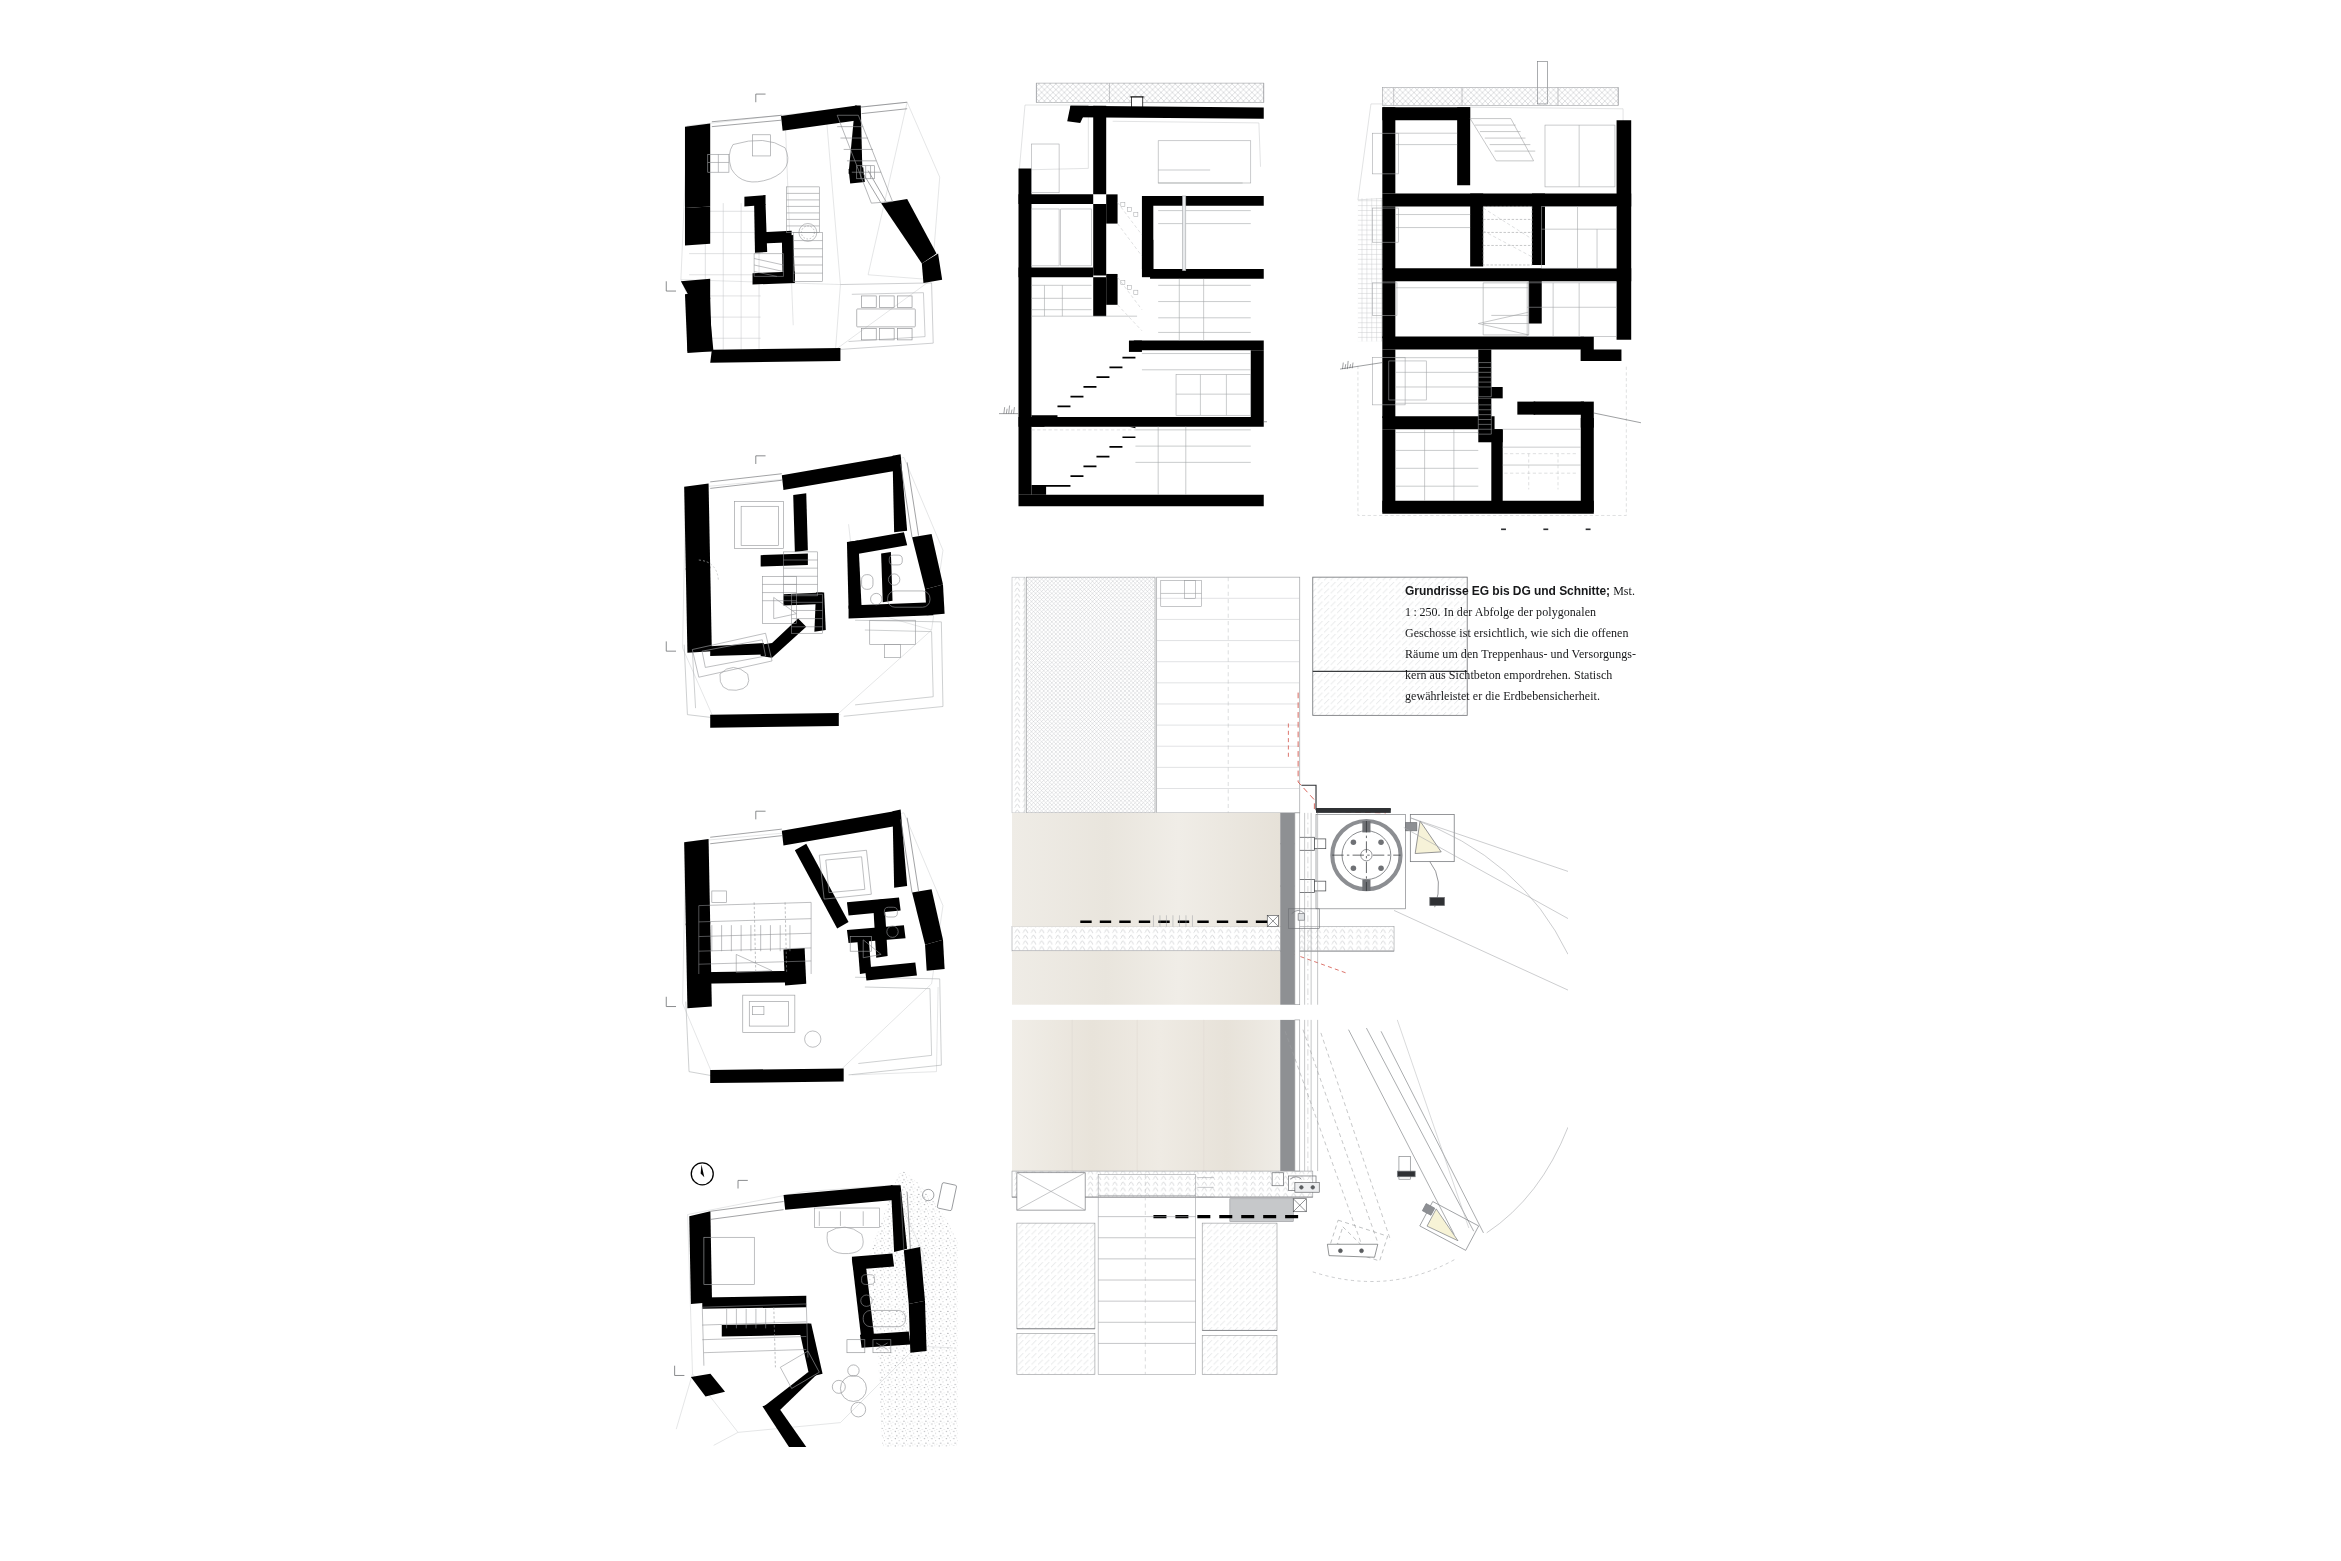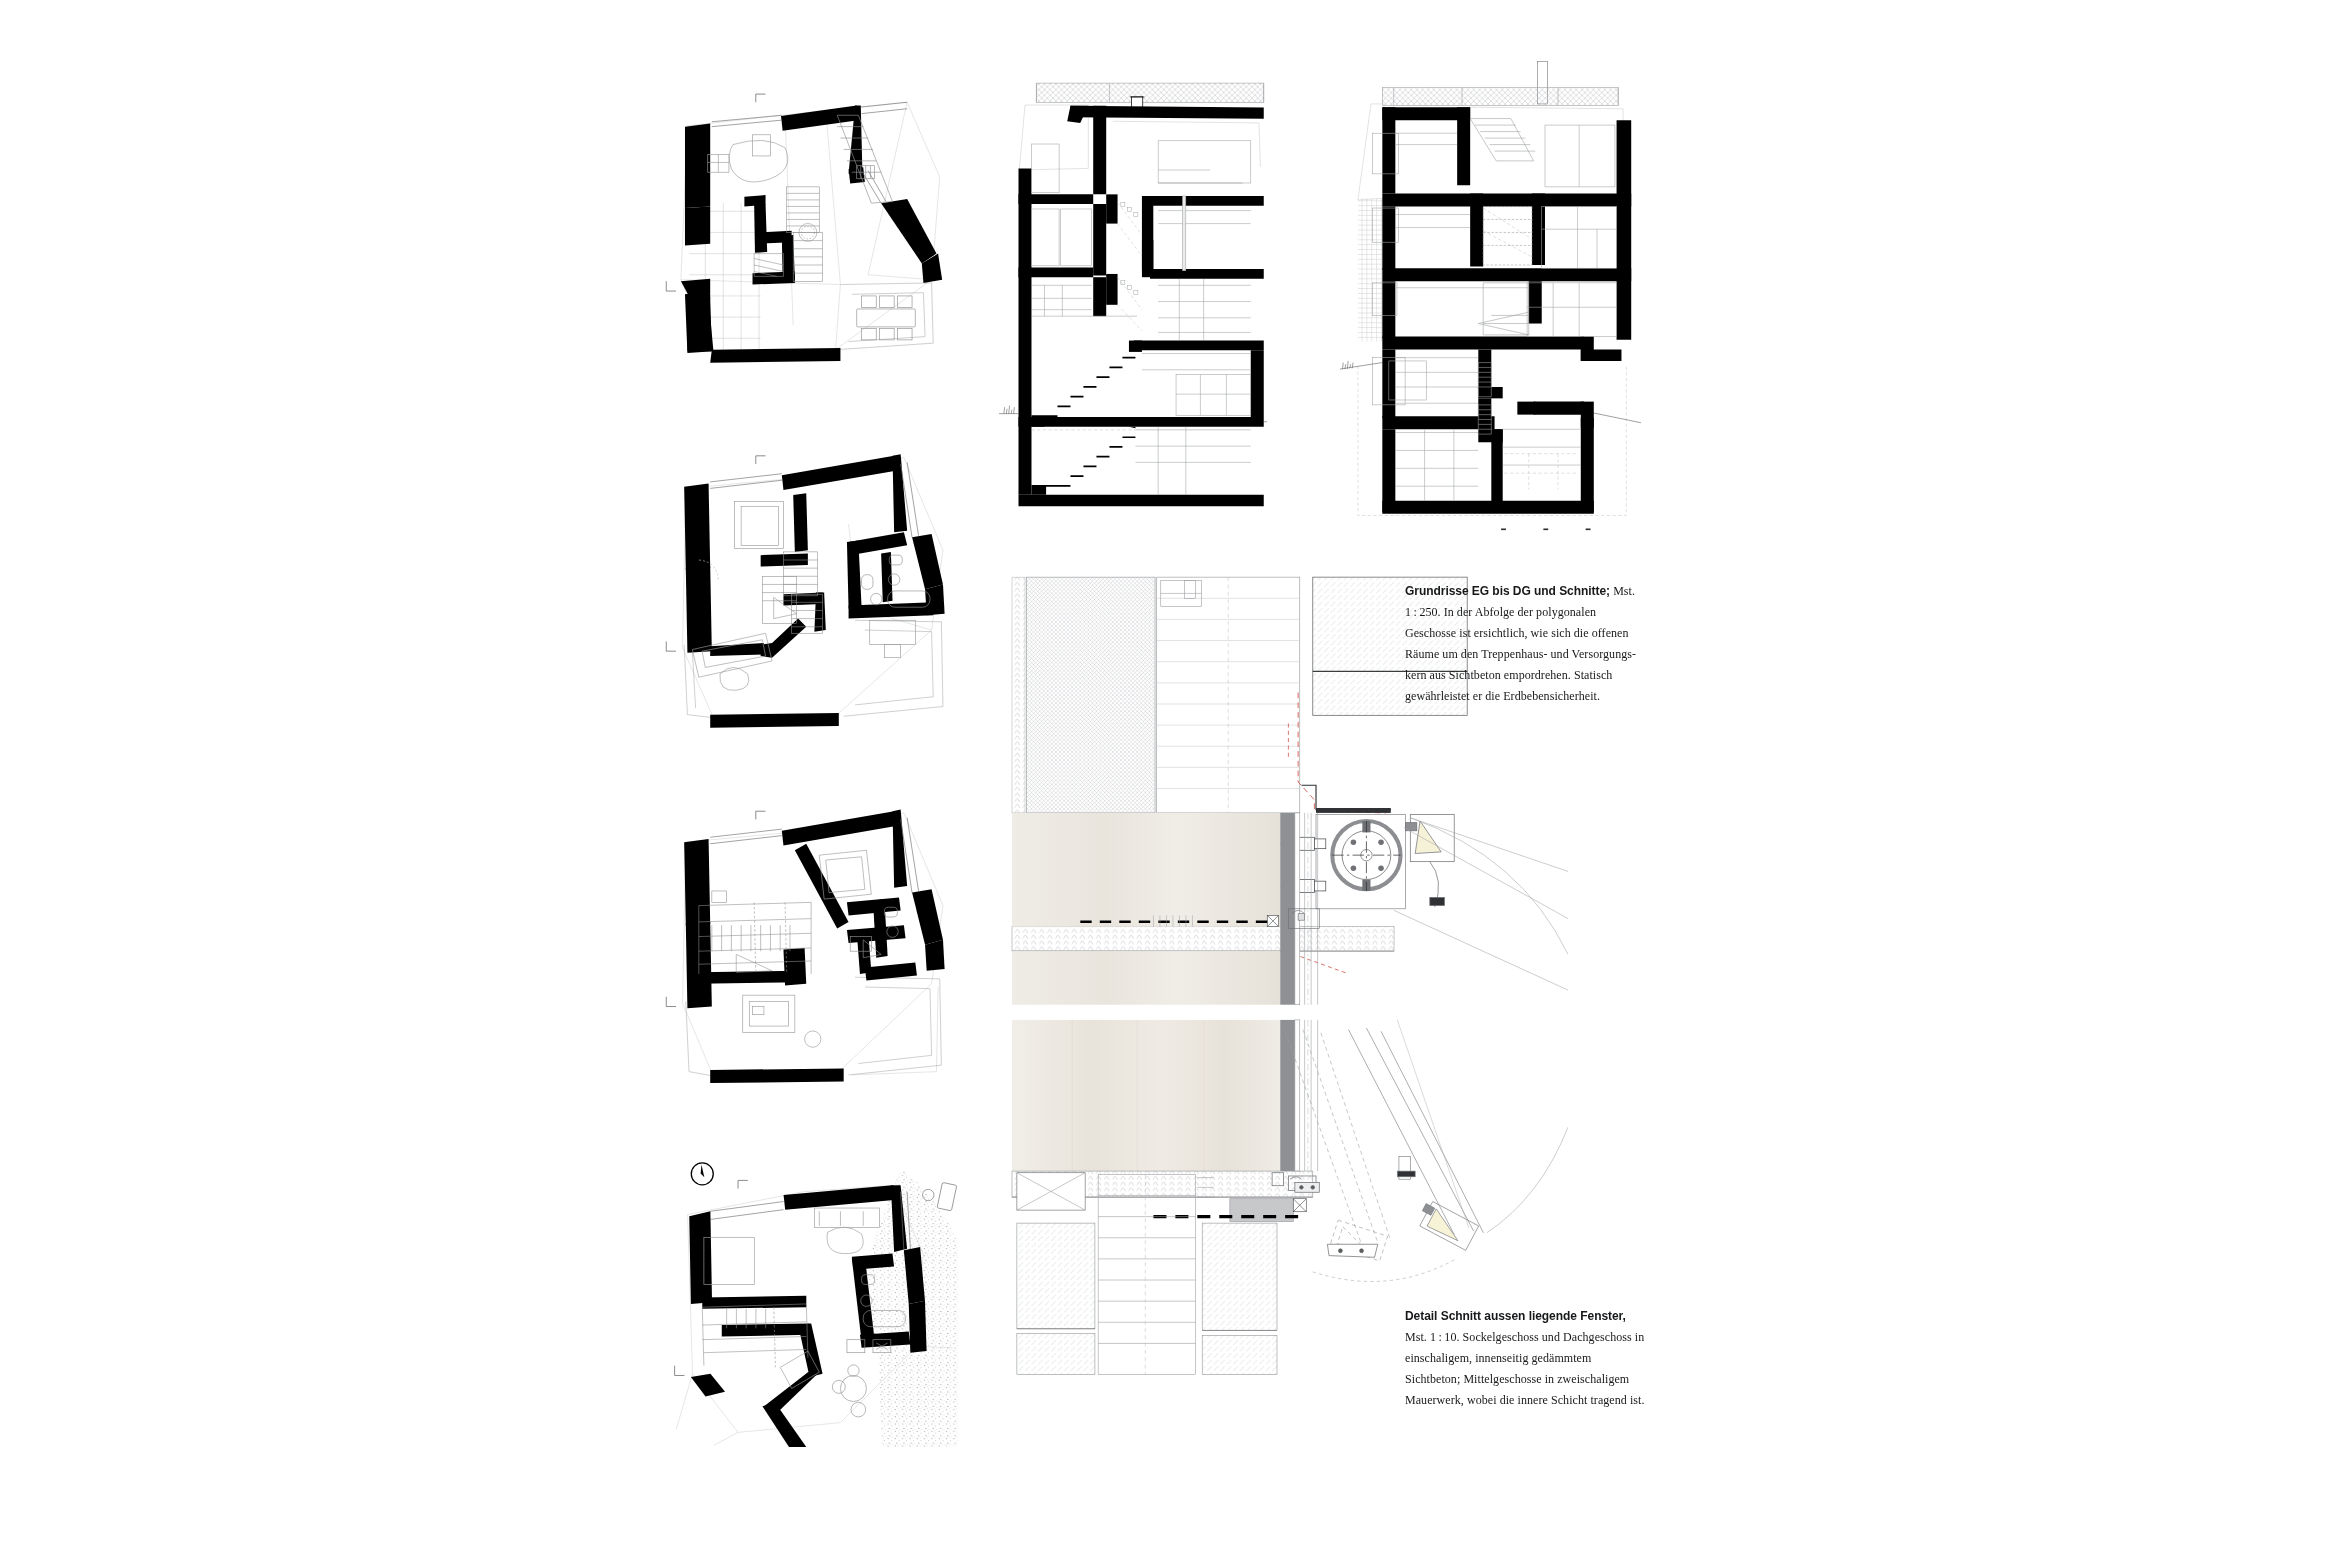--- a/index.html
+++ b/index.html
@@ -881,19 +881,15 @@
         <path d="M490 6 L578 262"></path>
       </g>
     </svg>
   </div>
 
   <div class="caption" style="left:1405px;top:581px;width:241px;">
     <b>Grundrisse EG bis DG und Schnitte;</b>
     <span>Mst. 1 : 250. In der Abfolge der polygonalen Geschosse ist ersichtlich, wie sich die offenen Räume um den Treppenhaus- und Versorgungs­kern aus Sichtbeton empor­drehen. Statisch gewährleistet er die Erdbebensicherheit.</span>
   </div>
 
-  <div class="caption" style="left:1405px;top:1306px;width:241px;">
-    <b>Detail Schnitt aussen liegende Fenster,</b>
-    <span>Mst. 1 : 10. Sockelgeschoss und Dachge­schoss in einschaligem, innen­seitig gedämmtem Sichtbeton; Mittelgeschosse in zweischa­ligem Mauerwerk, wobei die innere Schicht tragend ist.</span>
-  </div>
 
 </div>
 
 
 </body></html>

